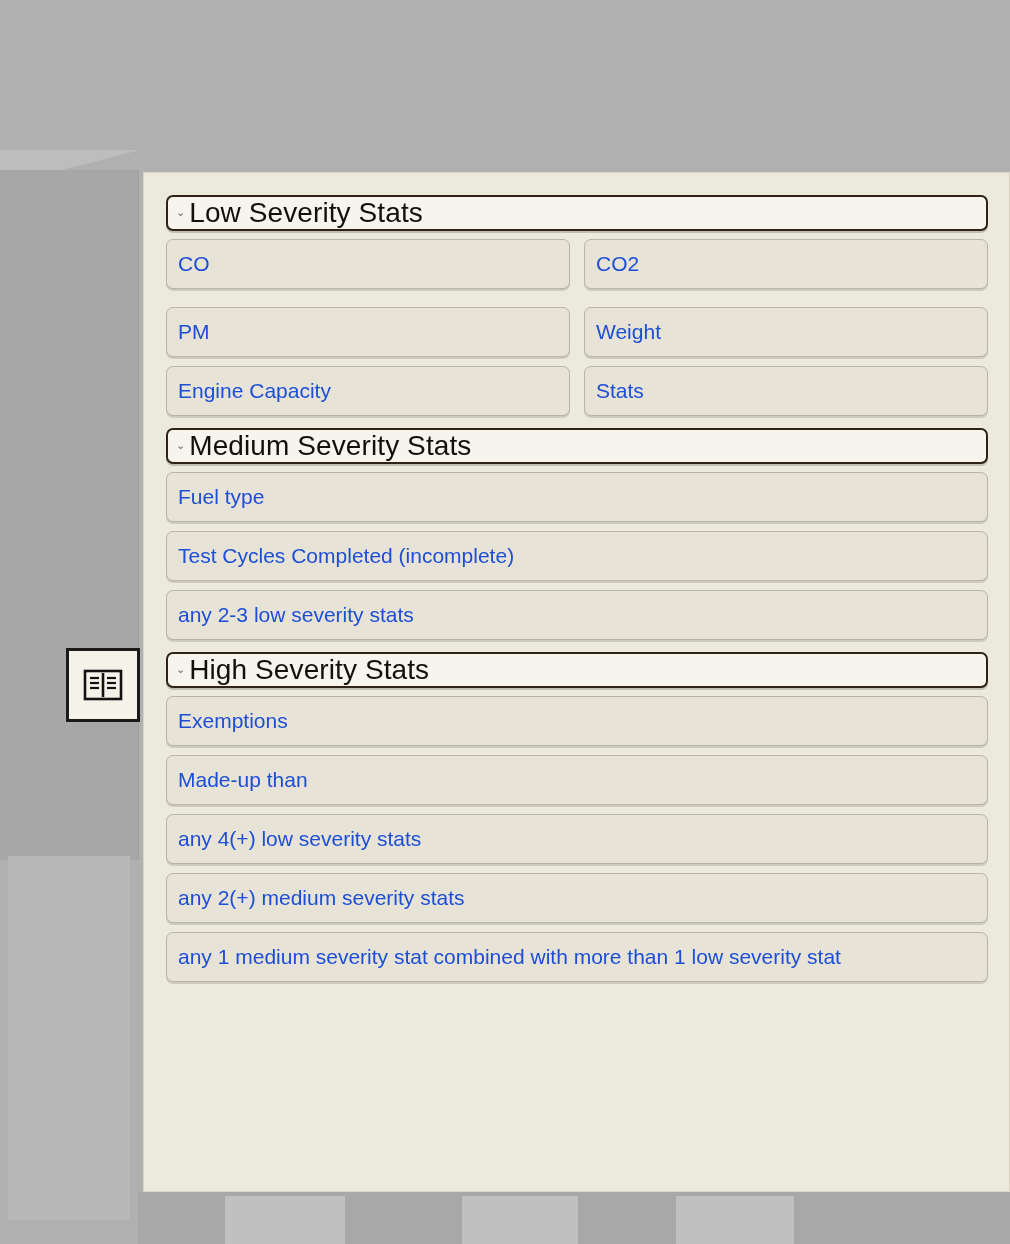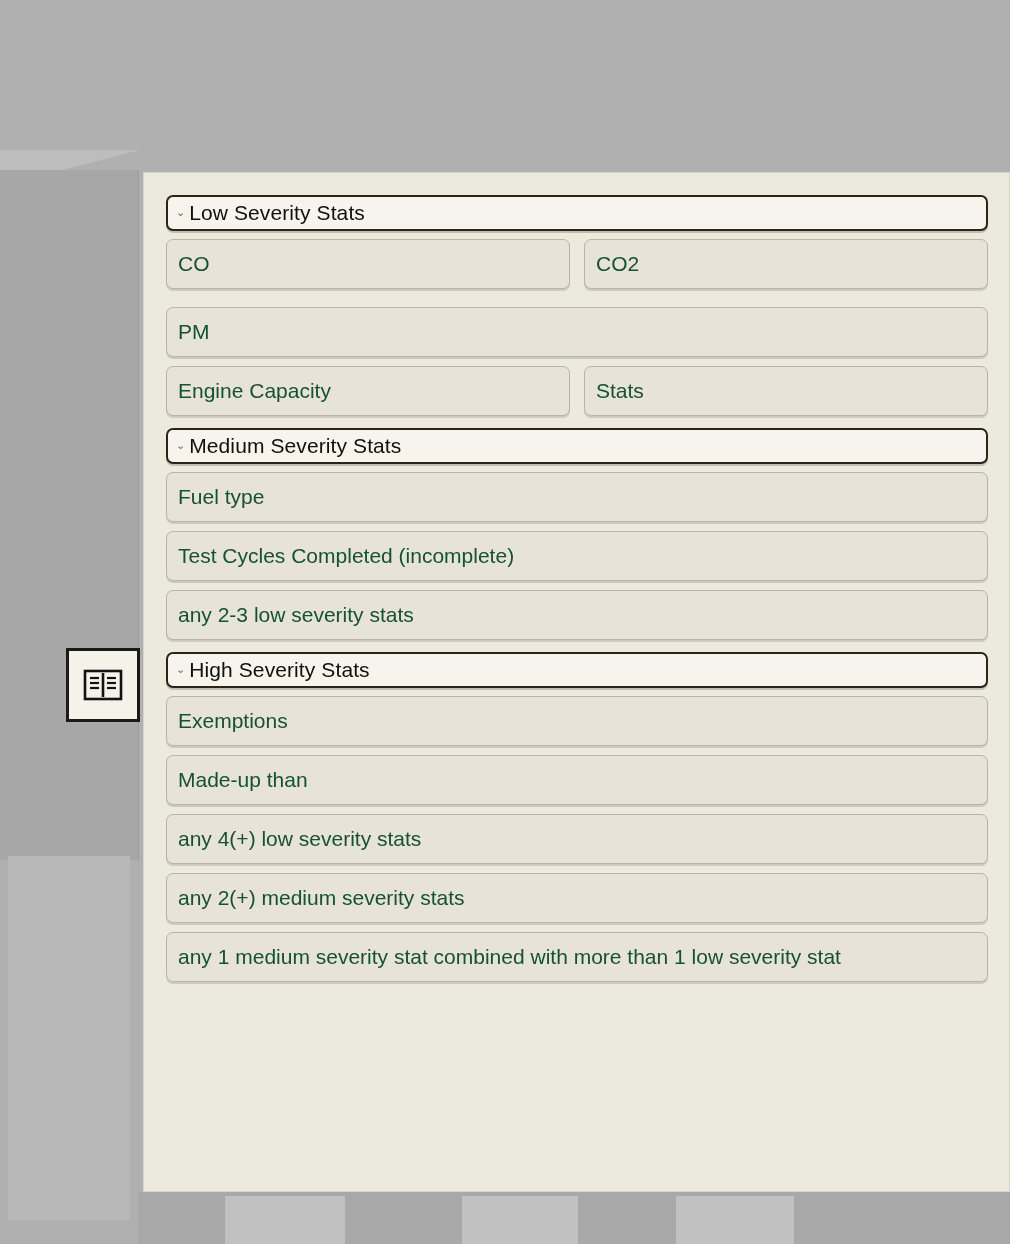--- a/index.html
+++ b/index.html
@@ -102,42 +102,42 @@
     box-shadow: 0 2px 0 rgba(0,0,0,0.18);
   }
   .group-header .chev {
     font-size: 11px;
     color: #6a6256;
     margin-right: 4px;
     line-height: 1;
     transform: translateY(-1px);
   }
   .group-header .title {
-    font-size: 21px;
+    font-size: 28px;
     color: #12100c;
     letter-spacing: 0.1px;
   }
 
   .row {
     display: flex;
     gap: 14px;
     margin-bottom: 9px;
   }
   .cell {
     box-sizing: border-box;
     flex: 1;
     height: 50px;
     background: #e7e3d6;
     border: 1px solid #b9b4a3;
     border-radius: 7px;
     display: flex;
     align-items: center;
     padding: 0 11px;
     font-size: 21px;
-    color: #14532d;
+    color: #1d4ed8;
     box-shadow: 0 2px 0 rgba(0,0,0,0.13);
   }
   .cell.full {
     width: 100%;
     margin-bottom: 9px;
   }
   .section-gap { height: 3px; }
 </style>
 </head>
 <body>
@@ -172,20 +172,21 @@
     <span class="title">Low Severity Stats</span>
   </div>
   <div class="row">
     <div class="cell">CO</div>
     <div class="cell">CO2</div>
   </div>
   <div class="row">
   </div>
   <div class="row">
     <div class="cell">PM</div>
+    <div class="cell">Weight</div>
   </div>
   <div class="row">
     <div class="cell">Engine Capacity</div>
     <div class="cell">Stats</div>
   </div>
 
   <div class="section-gap"></div>
 
   <div class="group-header">
     <span class="chev">⌄</span>

